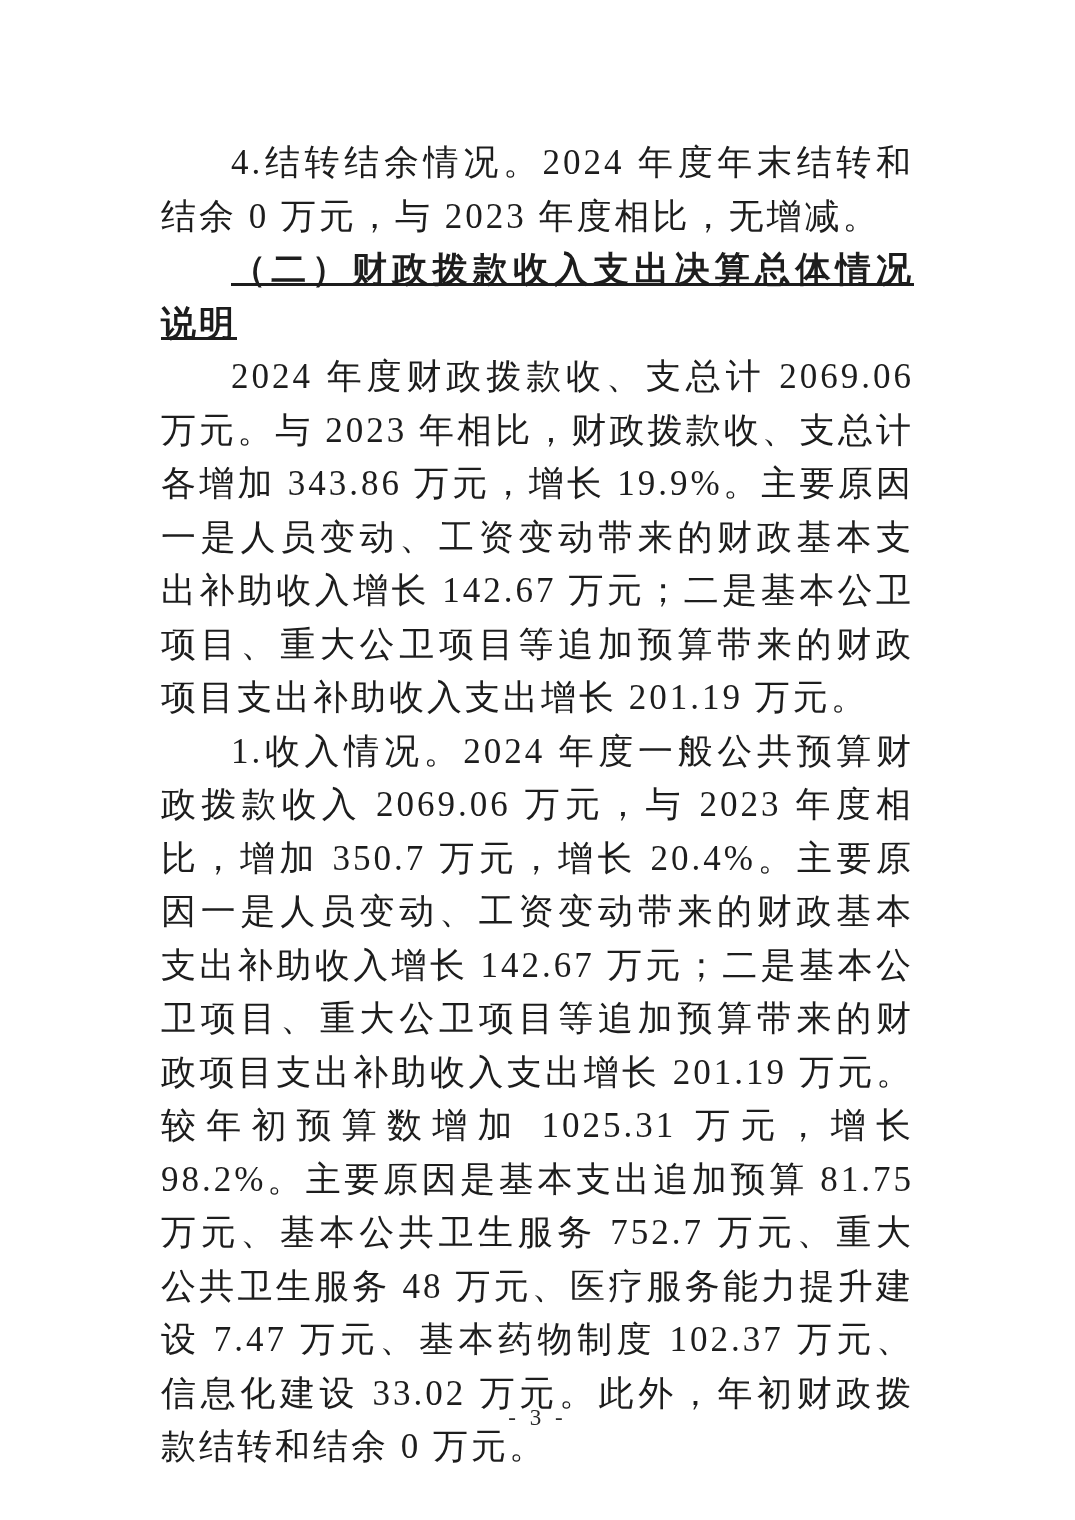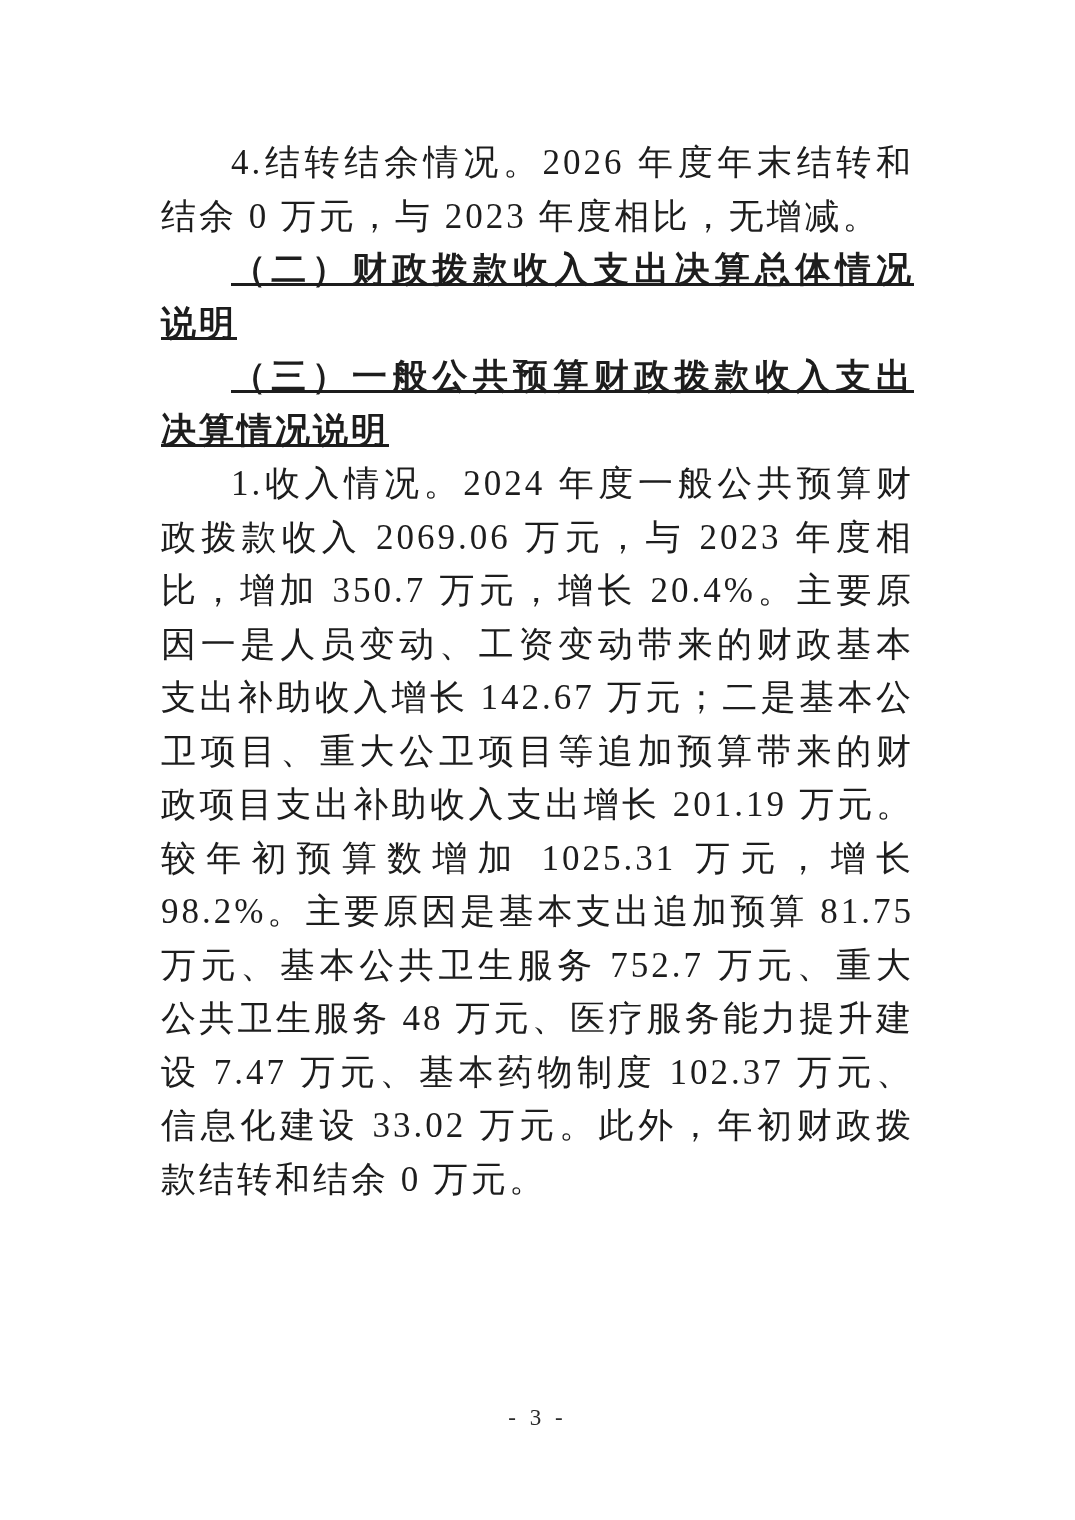--- a/index.html
+++ b/index.html
@@ -47,21 +47,21 @@
     font-size: 23px;
     letter-spacing: 4px;
     color: #2a2a2a;
   }
 </style>
 </head>
 <body>
 
 <div class="page">
   <div class="content">
-    <p class="para">4.结转结余情况。2026 年度年末结转和结余 0 万元，与 2023 年度相比，无增减。</p>
+    <p class="para">4.结转结余情况。2024 年度年末结转和结余 0 万元，与 2023 年度相比，无增减。</p>
     <p class="heading">（二）财政拨款收入支出决算总体情况说明</p>
-    <p class="heading">（三）一般公共预算财政拨款收入支出决算情况说明</p>
+    <p class="para">2024 年度财政拨款收、支总计 2069.06 万元。与 2023 年相比，财政拨款收、支总计各增加 343.86 万元，增长 19.9%。主要原因一是人员变动、工资变动带来的财政基本支出补助收入增长 142.67 万元；二是基本公卫项目、重大公卫项目等追加预算带来的财政项目支出补助收入支出增长 201.19 万元。</p>
     <p class="para">1.收入情况。2024 年度一般公共预算财政拨款收入 2069.06 万元，与 2023 年度相比，增加 350.7 万元，增长 20.4%。主要原因一是人员变动、工资变动带来的财政基本支出补助收入增长 142.67 万元；二是基本公卫项目、重大公卫项目等追加预算带来的财政项目支出补助收入支出增长 201.19 万元。较年初预算数增加 1025.31 万元，增长 98.2%。主要原因是基本支出追加预算 81.75 万元、基本公共卫生服务 752.7 万元、重大公共卫生服务 48 万元、医疗服务能力提升建设 7.47 万元、基本药物制度 102.37 万元、信息化建设 33.02 万元。此外，年初财政拨款结转和结余 0 万元。</p>
 
   </div>
 
   <div class="footer">- 3 -</div>
 </div>
 
 </body></html>

